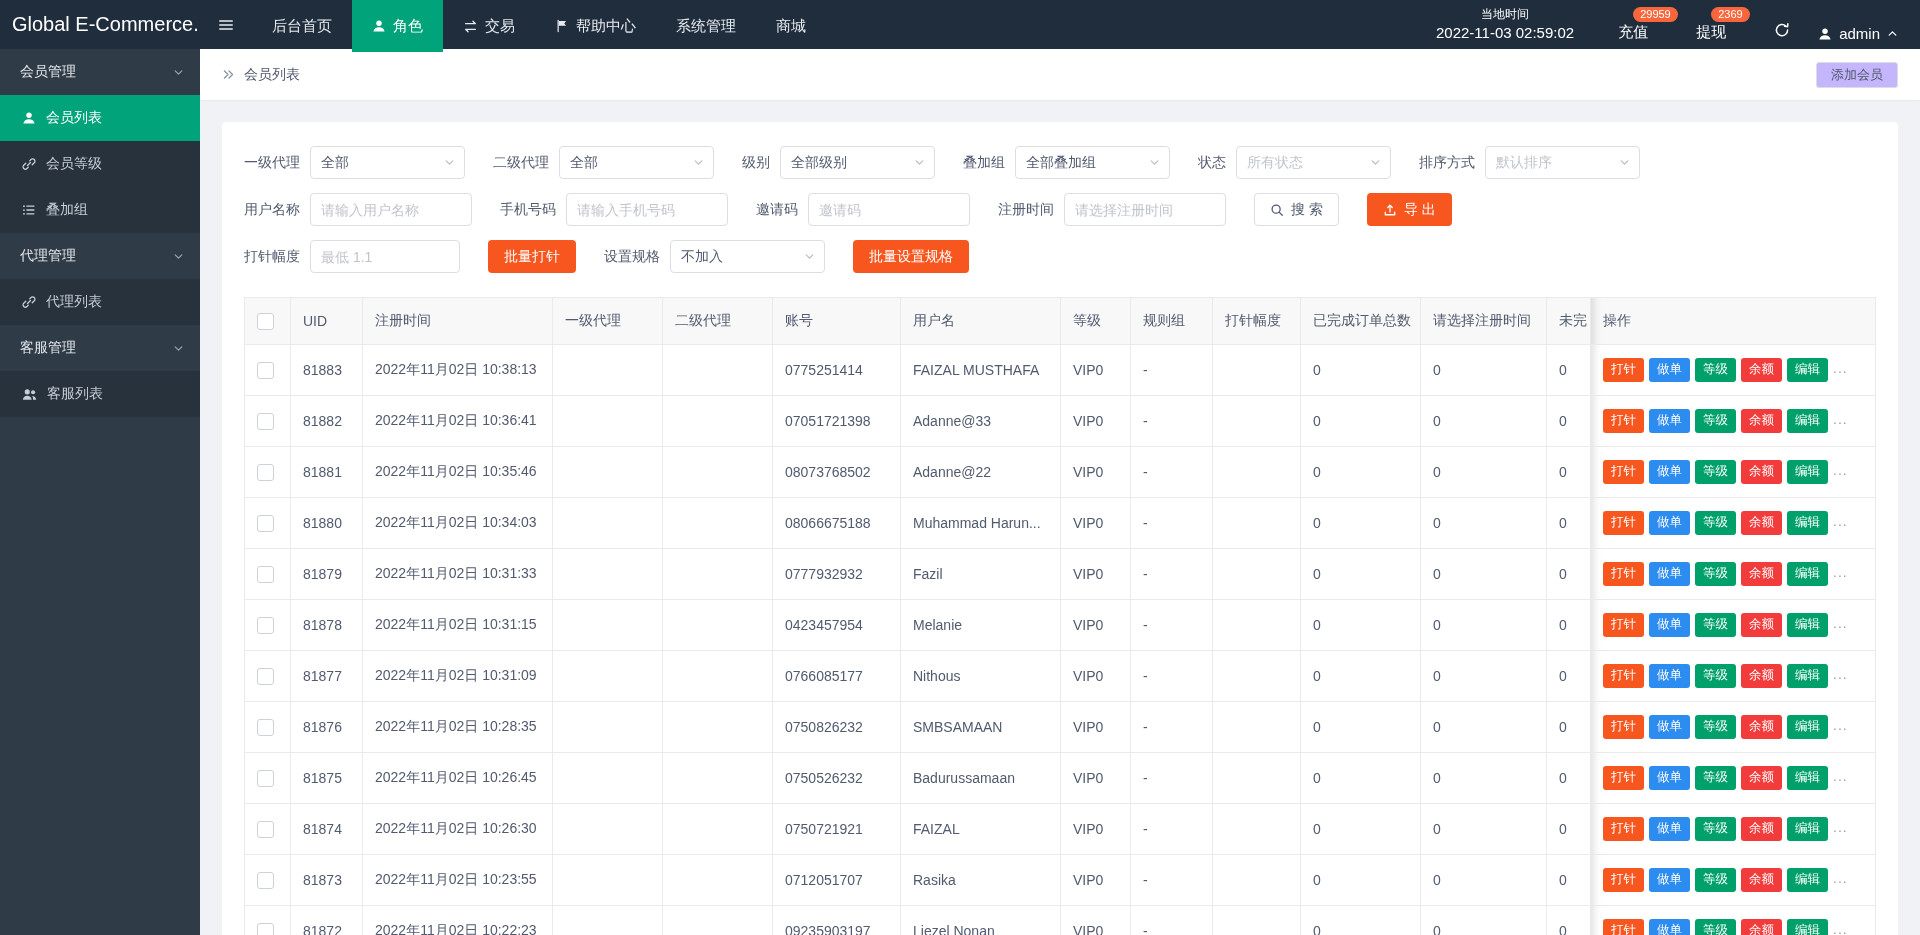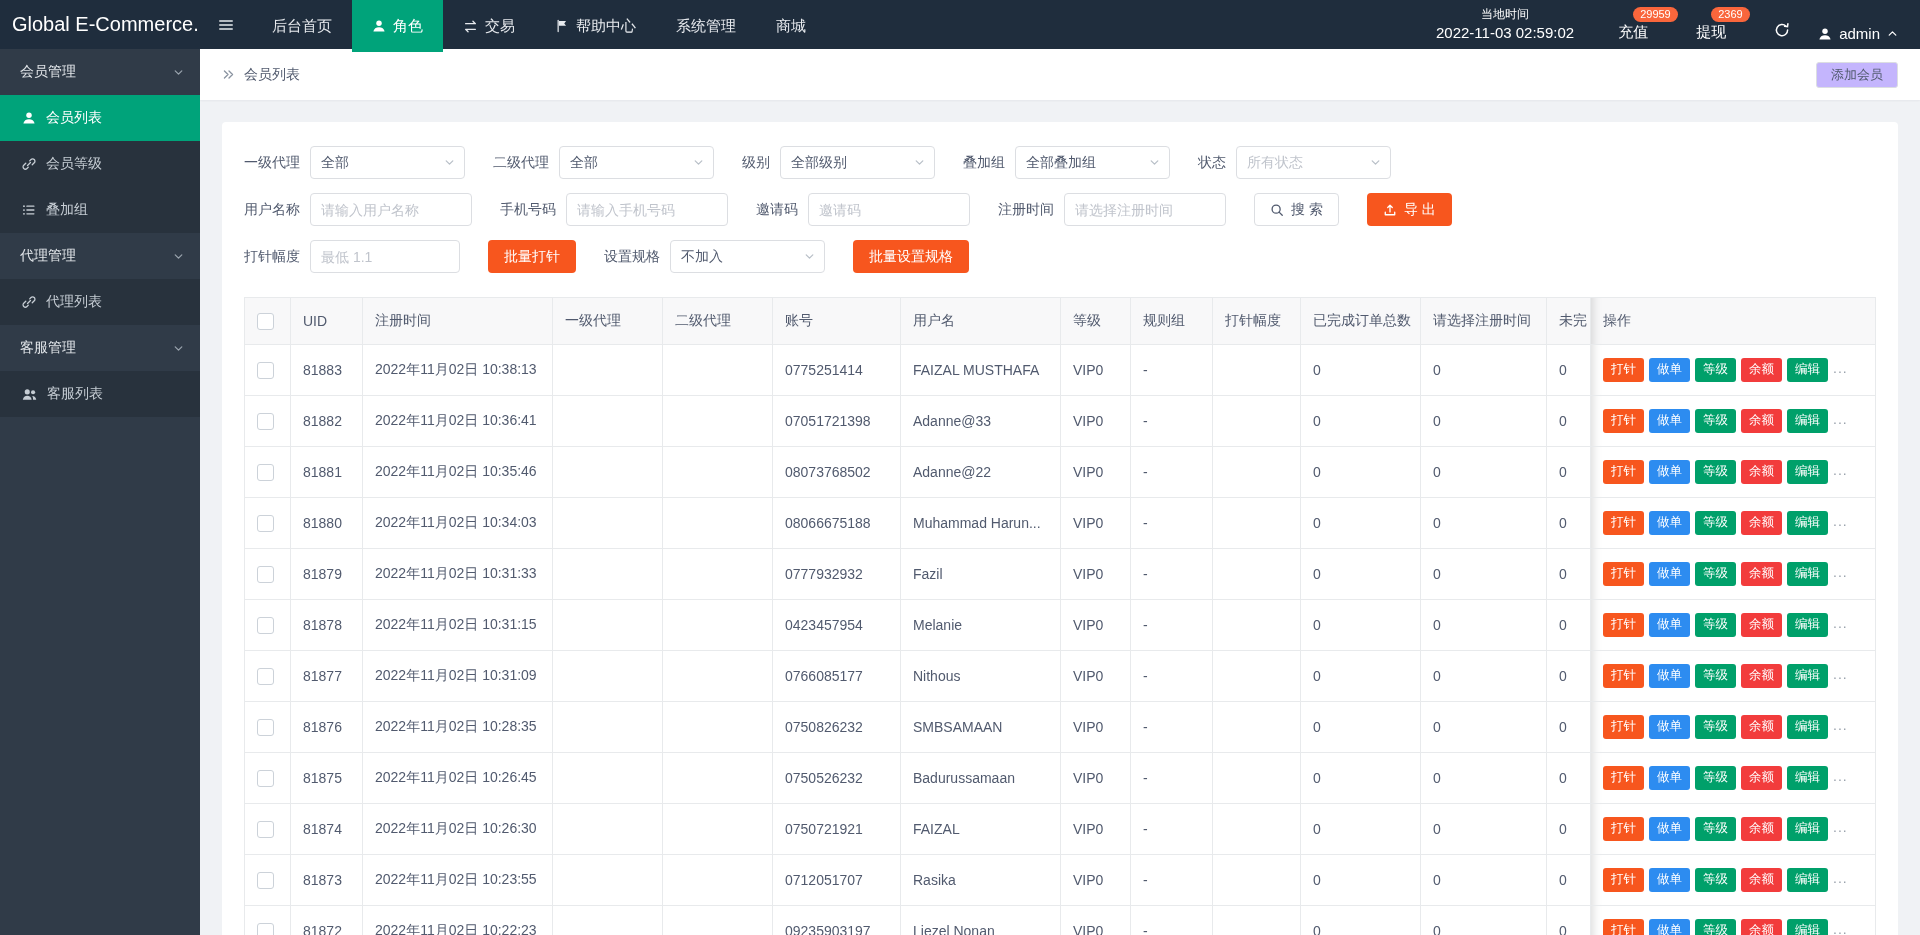--- a/index.html
+++ b/index.html
@@ -297,20 +297,31 @@
               <span class="f-label">状态</span>
               <div class="select muted">
                 <span class="val">所有状态</span>
                 <span class="icn sel-chev">
                   <svg width="11" height="11" viewBox="0 0 16 16" fill="none" stroke="currentColor" stroke-width="1.8" stroke-linecap="round" stroke-linejoin="round">
                     <path d="M3.2 5.6L8 10.4l4.8-4.8"></path>
                   </svg>
                 </span>
               </div>
             </div>
+            <div class="f-item">
+              <span class="f-label">排序方式</span>
+              <div class="select muted">
+                <span class="val">默认排序</span>
+                <span class="icn sel-chev">
+                  <svg width="11" height="11" viewBox="0 0 16 16" fill="none" stroke="currentColor" stroke-width="1.8" stroke-linecap="round" stroke-linejoin="round">
+                    <path d="M3.2 5.6L8 10.4l4.8-4.8"></path>
+                  </svg>
+                </span>
+              </div>
+            </div>
           </div>
           <div class="f-row">
             <div class="f-item">
               <span class="f-label">用户名称</span>
               <input class="input" placeholder="请输入用户名称" style="">
             </div>
             <div class="f-item">
               <span class="f-label">手机号码</span>
               <input class="input" placeholder="请输入手机号码" style="">
             </div>

